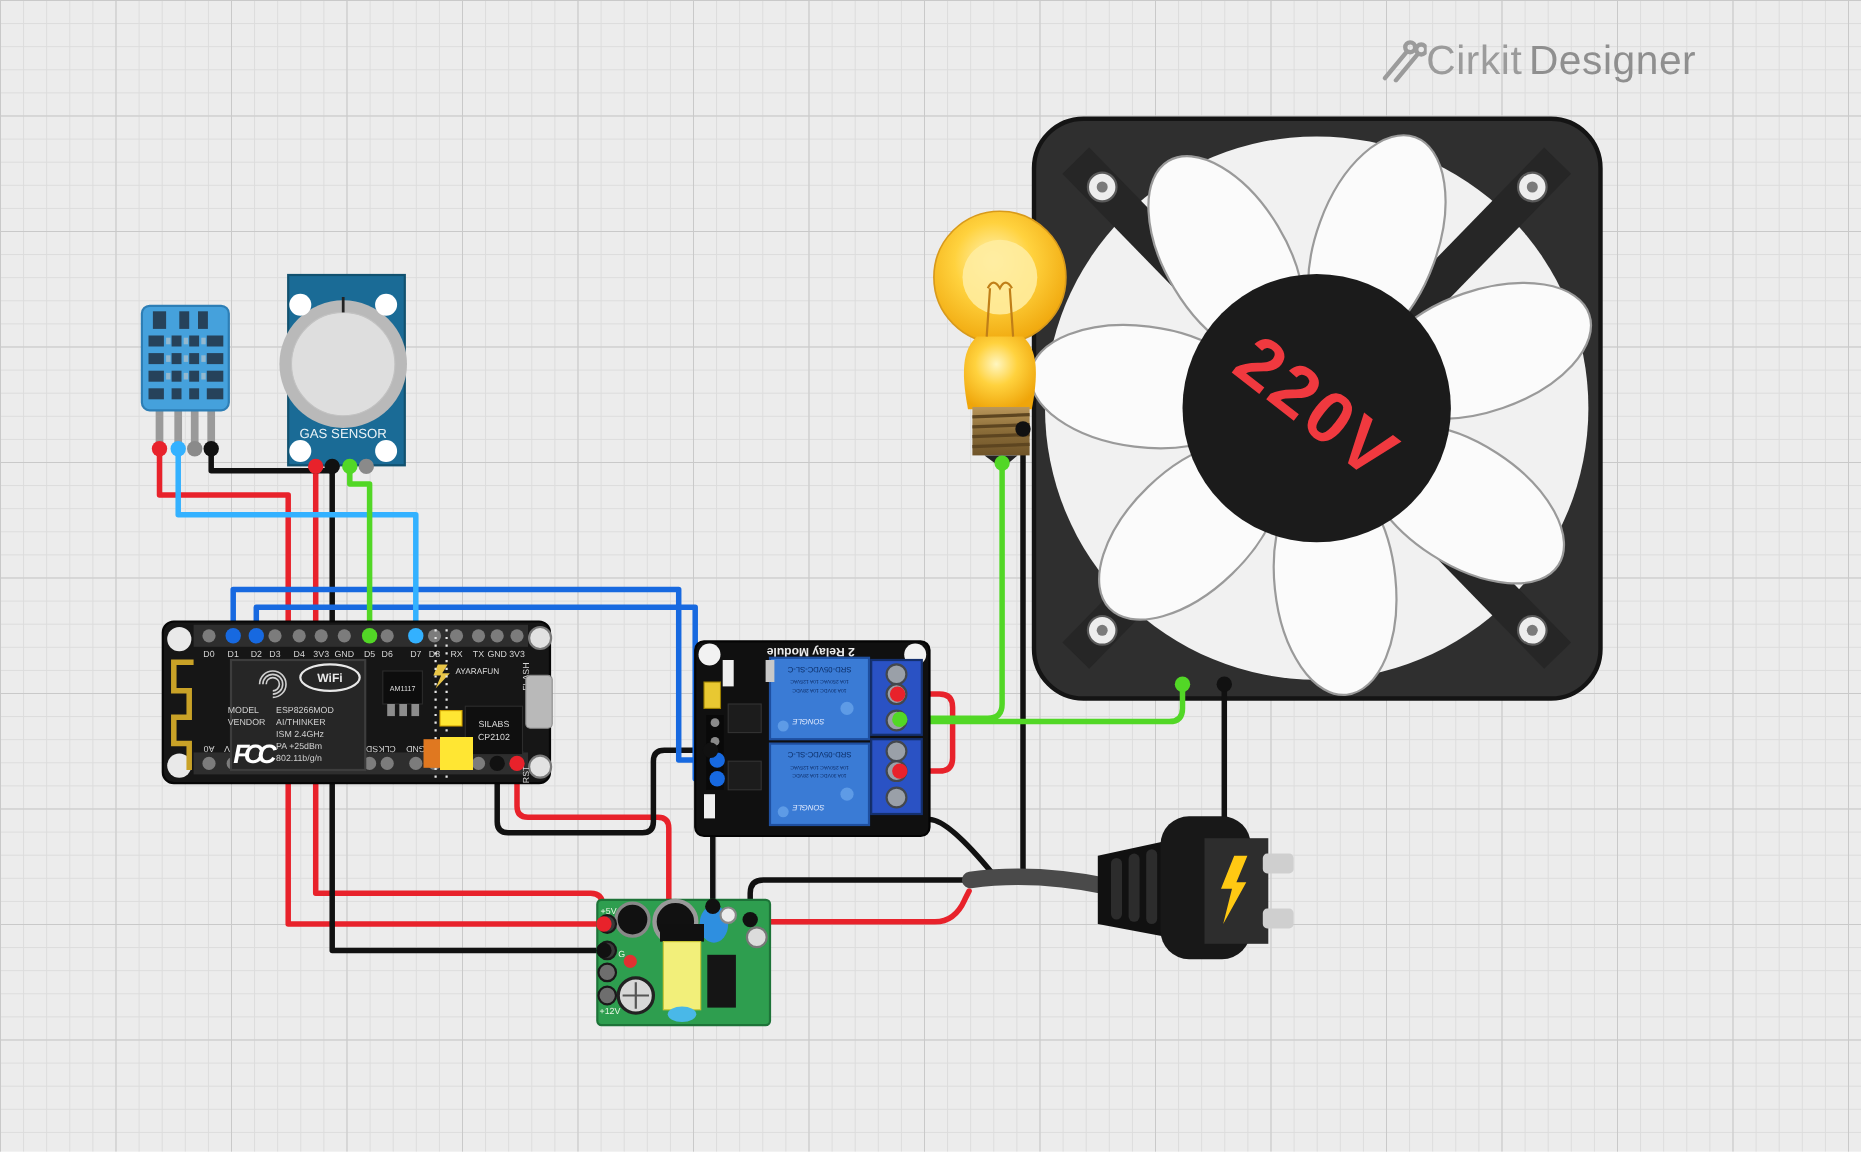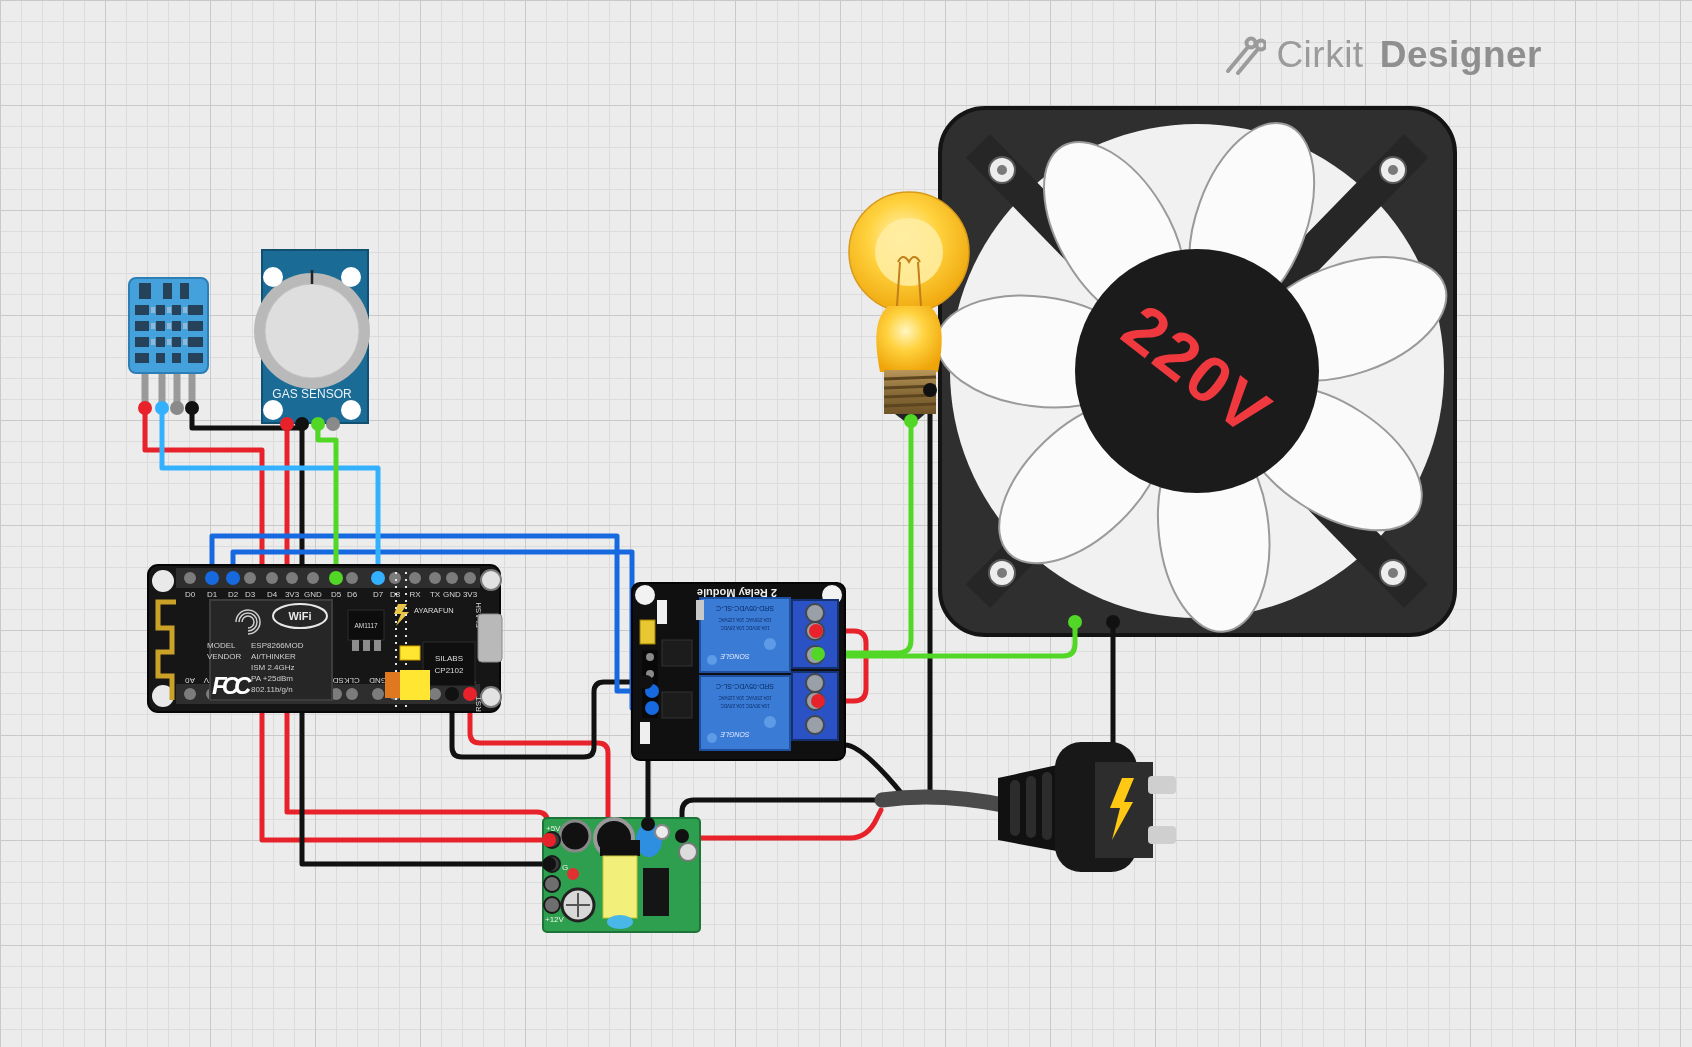--- a/index.html
+++ b/index.html
@@ -8,24 +8,24 @@
     position:relative;width:1692px;height:1047px;overflow:hidden;
     background-color:#ececec;
     background-image:
       linear-gradient(#c9c9c9 1px,transparent 1px),
       linear-gradient(90deg,#c9c9c9 1px,transparent 1px),
       linear-gradient(#dcdcdc 1px,transparent 1px),
       linear-gradient(90deg,#dcdcdc 1px,transparent 1px);
     background-size:105px 105px,105px 105px,21px 21px,21px 21px;
   }
   #logo{
-    position:absolute;top:34px;right:150px;display:flex;align-items:center;gap:10px;
+    position:absolute;top:34px;right:150px;display:flex;align-items:center;gap:0;
     color:#9b9b9b;font-size:37px;letter-spacing:.5px;user-select:none;
   }
-  #logo .bold{font-weight:700;color:#8f8f8f;margin-left:6px;}
+  #logo .bold{font-weight:400;color:#8f8f8f;margin-left:6px;}
   svg text{font-family:"Liberation Sans",sans-serif;}
 </style>
 </head>
 <body>
 
 <div id="canvas">
 
   <div id="logo">
     <svg width="42" height="40" viewBox="0 0 42 40">
       <g stroke="#9b9b9b" stroke-width="4" fill="none" stroke-linecap="round">

